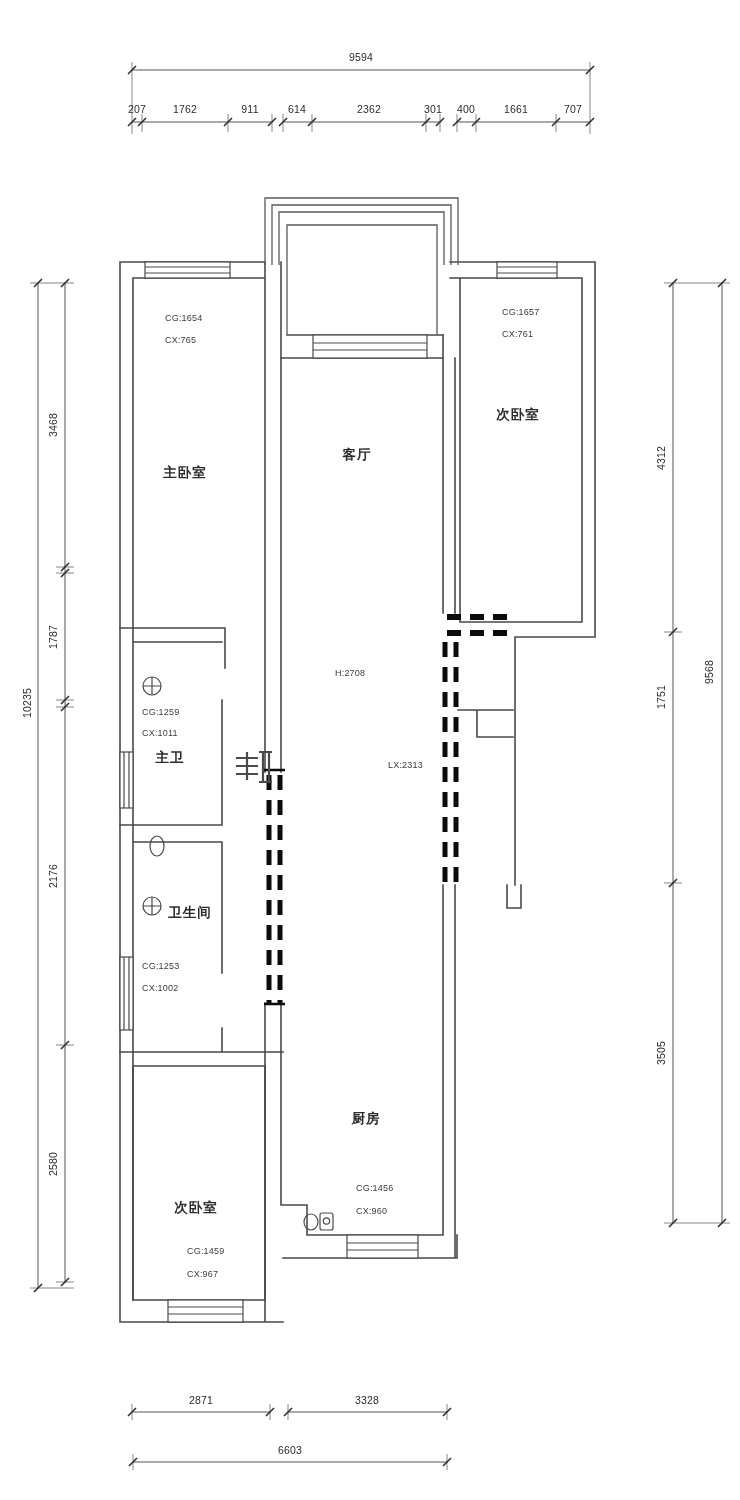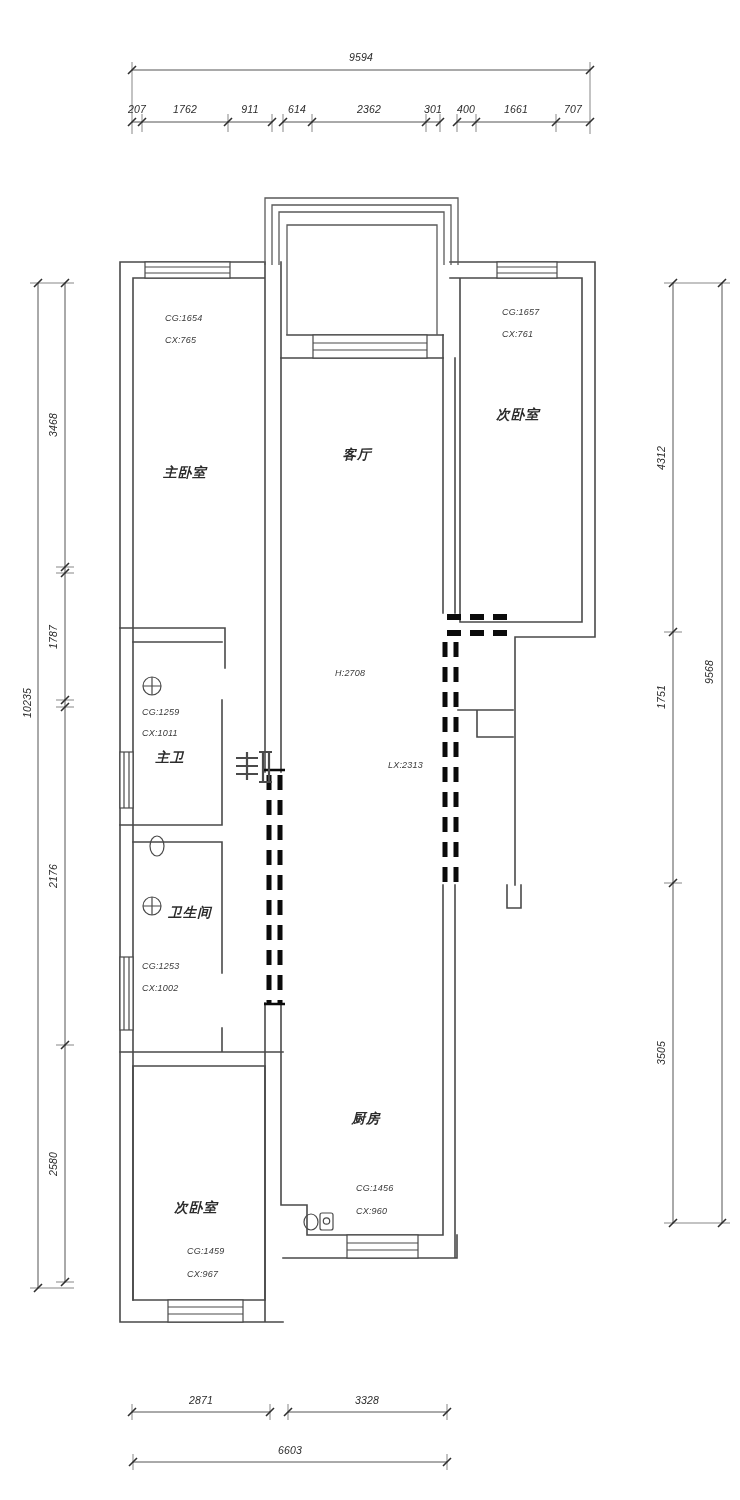--- a/index.html
+++ b/index.html
@@ -1,17 +1,17 @@
 <!DOCTYPE html>
 <html><head>
 <meta charset="utf-8">
 <style>
   html,body{margin:0;padding:0;background:#ffffff;}
   .stage{position:relative;width:740px;height:1500px;background:#fff;overflow:hidden;
-         font-family:"Liberation Sans", sans-serif;font-style:italic;}
+         font-family:"Liberation Sans", sans-serif;}
   svg{position:absolute;left:0;top:0;}
   text{fill:#2b2b2b;}
   .dim-num{font-size:10.5px;letter-spacing:0.2px;}
   .room-name{font-size:13.5px;font-weight:600;letter-spacing:1px;}
   .anno{font-size:9px;letter-spacing:0.2px;fill:#3a3a3a;}
 </style>
 </head>
 <body>
 
 <div class="stage">

